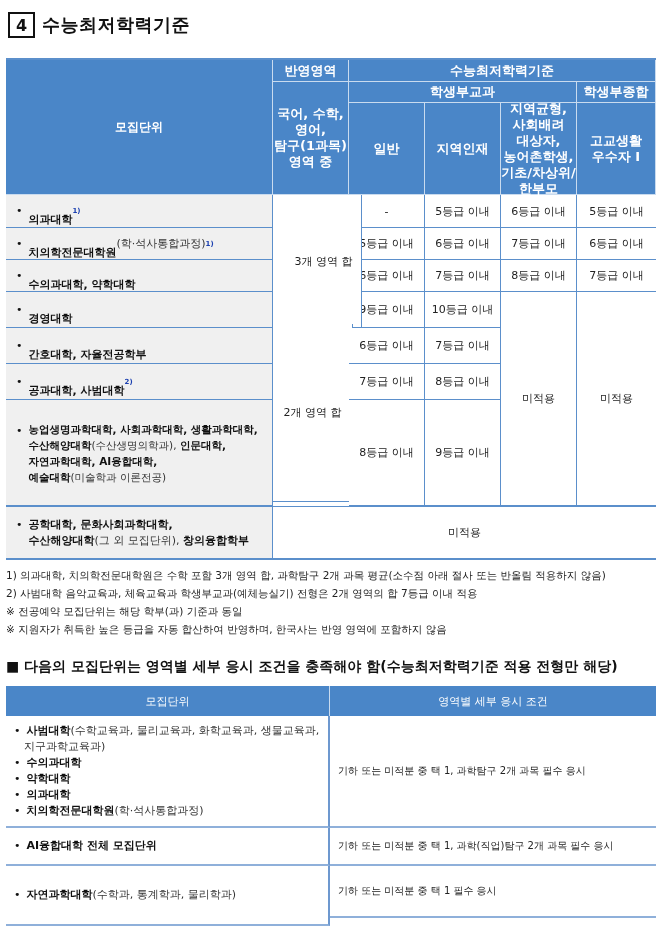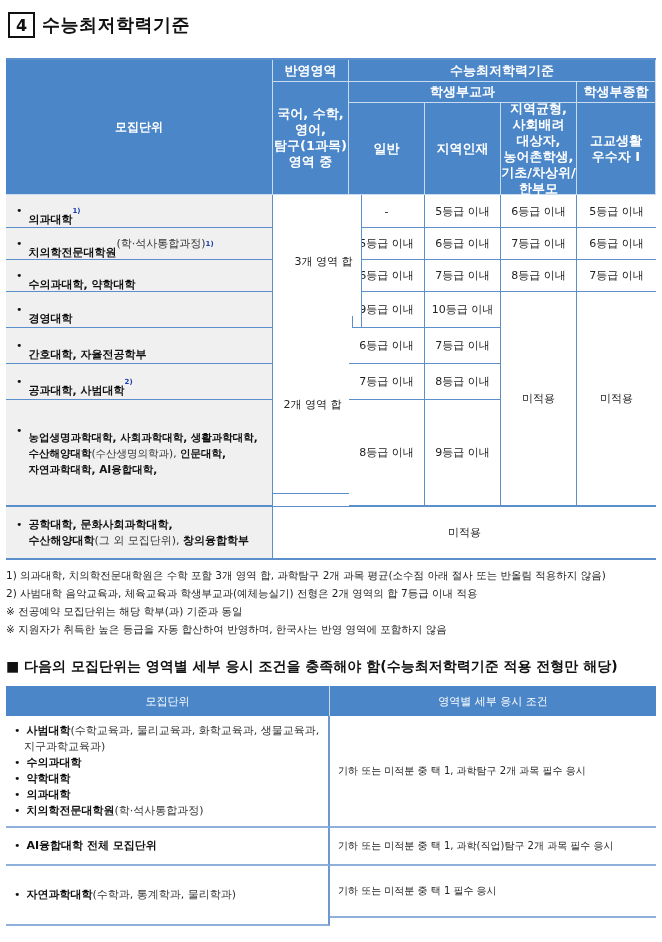--- a/index.html
+++ b/index.html
@@ -89,21 +89,21 @@
 <div class="abs cell" style="left:577px;top:260px;width:79px;height:32px;border-right:none;">7등급 이내</div>
 
 <div class="abs cellL" style="left:6px;top:292px;width:267px;height:36px;">
   <span class="bul">•</span>
     <span class="b">경영대학</span>
 </div>
 <div class="abs cell" style="left:349px;top:292px;width:76px;height:36px;">9등급 이내</div>
 <div class="abs cell" style="left:425px;top:292px;width:76px;height:36px;">10등급 이내</div>
 
 <div class="abs cell" style="left:286px;top:195px;width:76px;height:133px;">3개 영역 합</div>
-<div class="abs cell" style="left:273px;top:316px;width:80px;height:178px;">2개 영역 합</div>
+<div class="abs cell" style="left:273px;top:324px;width:80px;height:178px;">2개 영역 합</div>
 
 <div class="abs cellL" style="left:6px;top:328px;width:267px;height:36px;">
   <span class="bul">•</span>
     <span class="b">간호대학, 자율전공학부</span>
 </div>
 <div class="abs cell" style="left:349px;top:328px;width:76px;height:36px;">6등급 이내</div>
 <div class="abs cell" style="left:425px;top:328px;width:76px;height:36px;">7등급 이내</div>
 
 <div class="abs cellL" style="left:6px;top:364px;width:267px;height:36px;">
   <span class="bul">•</span>
@@ -112,20 +112,21 @@
 </div>
 <div class="abs cell" style="left:349px;top:364px;width:76px;height:36px;">7등급 이내</div>
 <div class="abs cell" style="left:425px;top:364px;width:76px;height:36px;">8등급 이내</div>
 
 <div class="abs cellL" style="left:6px;top:400px;width:267px;height:106px;align-items:center;">
   <span class="bul" style="align-self:flex-start;margin-top:23px;">•</span>
   <div style="font-size:10.5px;line-height:16px;">
     <div><span class="b">농업생명과학대학, 사회과학대학, 생활과학대학,</span></div>
     <div><span class="b">수산해양대학</span><span class="n">(수산생명의학과), </span><span class="b">인문대학,</span></div>
     <div><span class="b">자연과학대학, AI융합대학,</span></div>
+    <div><span class="b">예술대학</span><span class="n">(미술학과 이론전공)</span></div>
   </div>
 </div>
 <div class="abs cell" style="left:349px;top:400px;width:76px;height:106px;">8등급 이내</div>
 <div class="abs cell" style="left:425px;top:400px;width:76px;height:106px;">9등급 이내</div>
 
 <div class="abs cell" style="left:501px;top:292px;width:76px;height:214px;">미적용</div>
 <div class="abs cell" style="left:577px;top:292px;width:79px;height:214px;border-right:none;">미적용</div>
 
 <div class="abs cellL" style="left:6px;top:506px;width:267px;height:54px;border-top:1px solid #5b8fcb;border-bottom:2px solid #5b8fcb;">
   <span class="bul" style="align-self:flex-start;margin-top:10px;">•</span>

